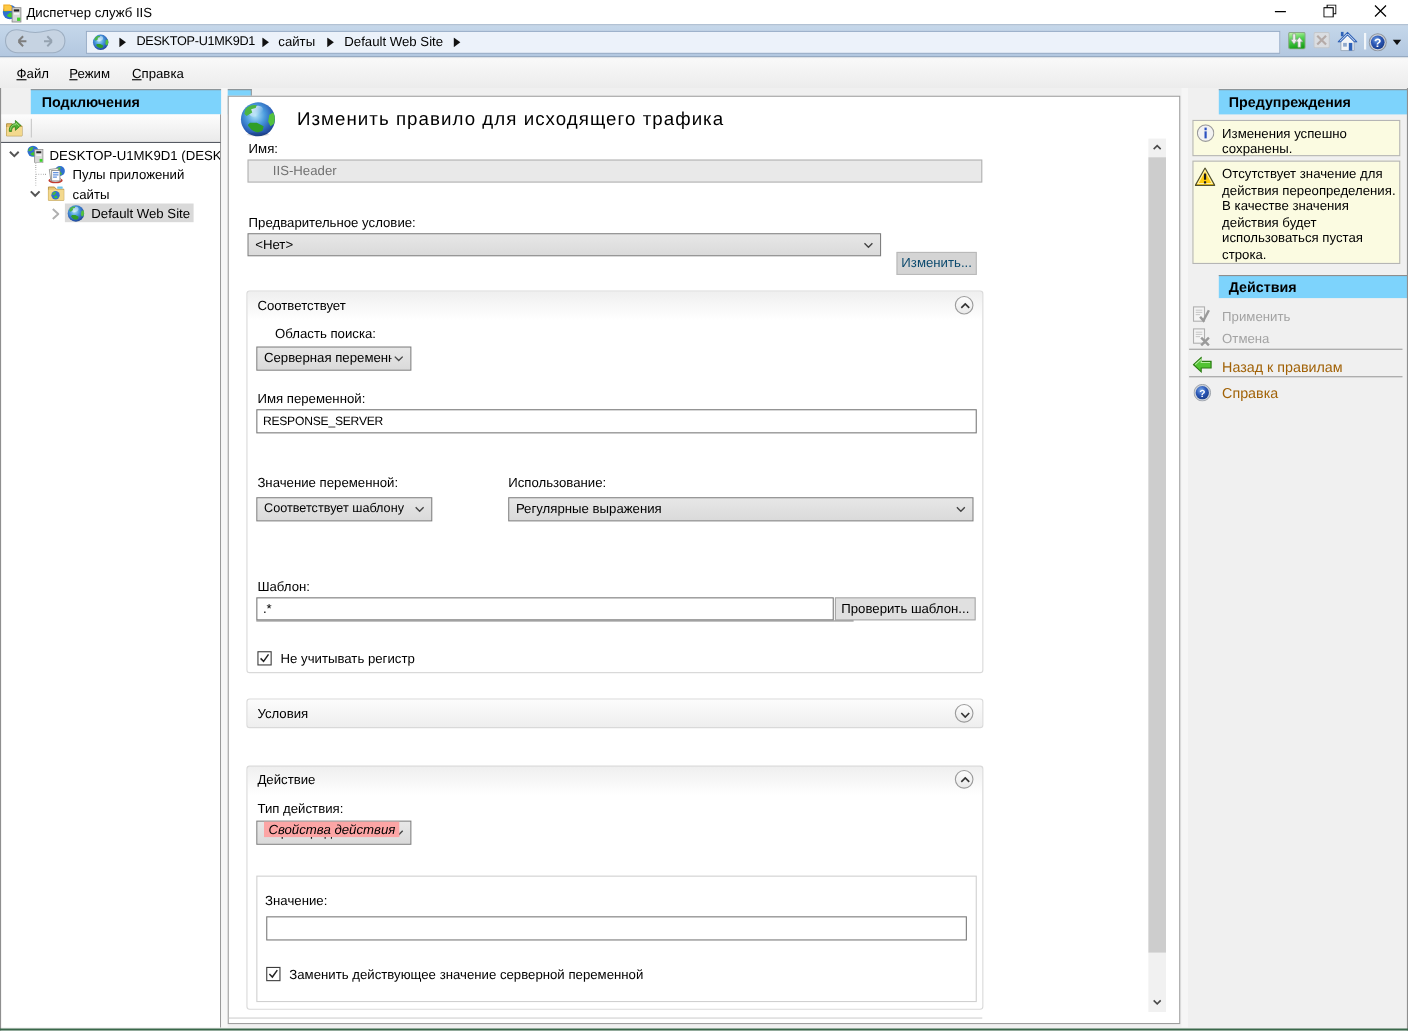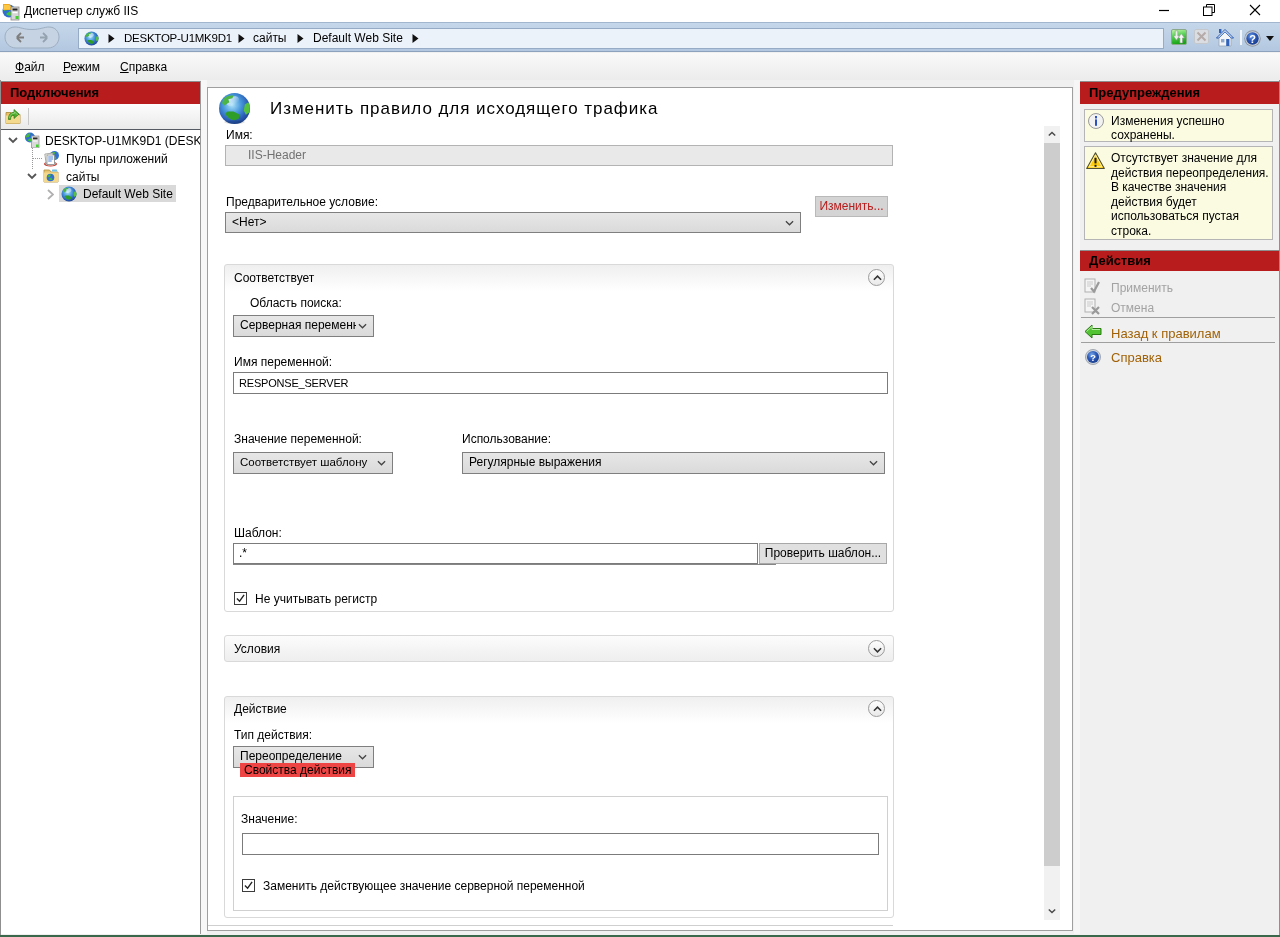--- a/index.html
+++ b/index.html
@@ -7,21 +7,21 @@
 body{position:relative;font-family:"Liberation Sans",sans-serif;background:#f0f0f0;font-size:12px;color:#000;}
 .abs{position:absolute;}
 .lbl{position:absolute;font-size:12px;color:#000;white-space:nowrap;}
 .combo{position:absolute;background:linear-gradient(#e7e7e7,#dadada);border:1px solid #7f7f7f;font-size:12px;}
 .combo .ct{position:absolute;left:6px;right:17px;top:0;bottom:0;line-height:19px;white-space:nowrap;overflow:hidden;}
 .combo .chev{position:absolute;right:6px;top:7px;}
 .gbox{position:absolute;border:1px solid #d9d9d9;border-radius:3px;background:linear-gradient(#efefef, #ffffff 26px);}
 .gbar{position:absolute;border:1px solid #d9d9d9;border-radius:3px;background:linear-gradient(#fcfcfc,#eeeeee);}
 .cbtn{position:absolute;width:17px;height:17px;border-radius:50%;border:1px solid #9b9b9b;background:linear-gradient(#fdfdfd,#e9e9e9);}
 .cb{position:absolute;width:13px;height:13px;border:1px solid #3c3c3c;background:#fff;}
-.hdrgray{position:absolute;background:#b91c1c;font-weight:bold;font-size:13px;border-top:1px solid #8e8e8e;}
+.hdrgray{position:absolute;background:#7dd3fc;font-weight:bold;font-size:13px;border-top:1px solid #8e8e8e;margin-left:28px;}
 .link{position:absolute;color:#a16207;font-size:13px;white-space:nowrap;}
 .dis{position:absolute;color:#a3a3a3;font-size:12px;white-space:nowrap;}
 </style>
 </head>
 <body>
 
 <div class="abs" style="left:0;top:0;width:1280px;height:22px;background:#ffffff;">
   <svg class="abs" style="left:2px;top:2px" width="18" height="19" viewBox="0 0 18 19">
     <circle cx="7" cy="9" r="6.5" fill="#2f6fd0"></circle>
     <path d="M2 5 Q4 2 8 3 L6 8 L2 9 Z" fill="#49b33e"></path>
@@ -242,21 +242,21 @@
 <span class="lbl" style="left:226px;top:128px;">Имя:</span>
 <div class="abs" style="left:225px;top:145px;width:668px;height:21px;background:#e9e9e9;border:1px solid #b3b3b3;line-height:19px;padding-left:22px;color:#717171;">IIS-Header</div>
 
 <span class="lbl" style="left:226px;top:195px;">Предварительное условие:</span>
 <div class="combo" style="left:225px;top:212px;width:576px;height:21px;">
     <div class="ct">&lt;Нет&gt;</div>
   <svg class="chev" viewBox="0 0 10 6" style="width:9px;height:6px;">
       <path d="M1 1 L5 5 L9 1" stroke="#444" stroke-width="1.4" fill="none"></path>
     </svg>
 </div>
-<div class="abs" style="left:815px;top:196px;width:73px;height:21px;background:#d4d4d4;border:1px solid #b9b9b9;color:#b91c1c;text-align:center;line-height:19px;">Изменить...</div>
+<div class="abs" style="left:815px;top:229px;width:73px;height:21px;background:#d4d4d4;border:1px solid #b9b9b9;color:#0c4a6e;text-align:center;line-height:19px;">Изменить...</div>
 
 <div class="gbox" style="left:224px;top:264px;width:670px;height:348px;"></div>
 <span class="lbl" style="left:234px;top:271px;">Соответствует</span>
 <div class="cbtn" style="left:868px;top:269px;">
     <svg style="position:absolute;left:4px;top:5px" width="9" height="6" viewBox="0 0 10 6">
       <path d="M1 5 L5 1 L9 5" stroke="#333" stroke-width="1.7" fill="none"></path>
     </svg>
   </div>
 
 <span class="lbl" style="left:234px;top:296px;margin-left:16px;">Область поиска:</span>
@@ -314,21 +314,21 @@
 
 <span class="lbl" style="left:234px;top:728px;">Тип действия:</span>
 <div class="combo" style="left:233px;top:746px;width:141px;height:22px;">
     <div class="ct">Переопределение</div>
   <svg class="chev" viewBox="0 0 10 6" style="width:9px;height:6px;">
       <path d="M1 1 L5 5 L9 1" stroke="#444" stroke-width="1.4" fill="none"></path>
     </svg>
 </div>
 
 <div class="abs" style="left:233px;top:796px;width:655px;height:115px;border:1px solid #d0d0d0;"></div>
-<span class="lbl" style="left:240px;top:763px;background:#ef4444;padding:0 4px;">Свойства действия</span>
+<span class="lbl" style="left:240px;top:747px;background:#fca5a5;padding:0 4px;font-style:italic;">Свойства действия</span>
 <span class="lbl" style="left:241px;top:812px;">Значение:</span>
 <div class="abs" style="left:242px;top:833px;width:637px;height:22px;background:#fff;border:1px solid #7b7b7b;"></div>
 <div class="cb" style="left:242px;top:879px;">
     <svg style="position:absolute;left:1px;top:1px" width="9" height="9" viewBox="0 0 10 10">
       <path d="M1 5 L4 8 L9 1" stroke="#222" stroke-width="1.5" fill="none"></path>
     </svg>
   </div>
 <span class="lbl" style="left:263px;top:879px;">Заменить действующее значение серверной переменной</span>
 
 <div class="abs" style="left:1044px;top:126px;width:16px;height:794px;background:#f1f1f1;"></div>

